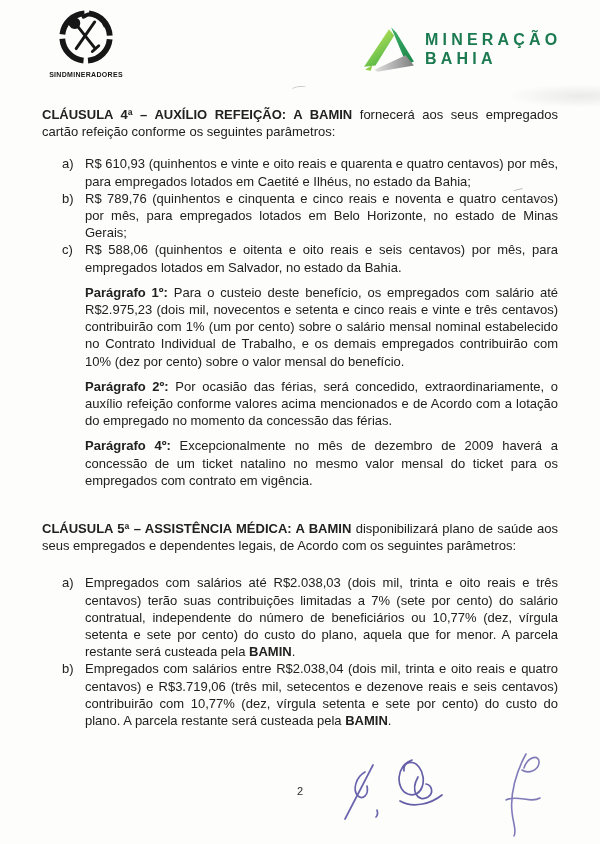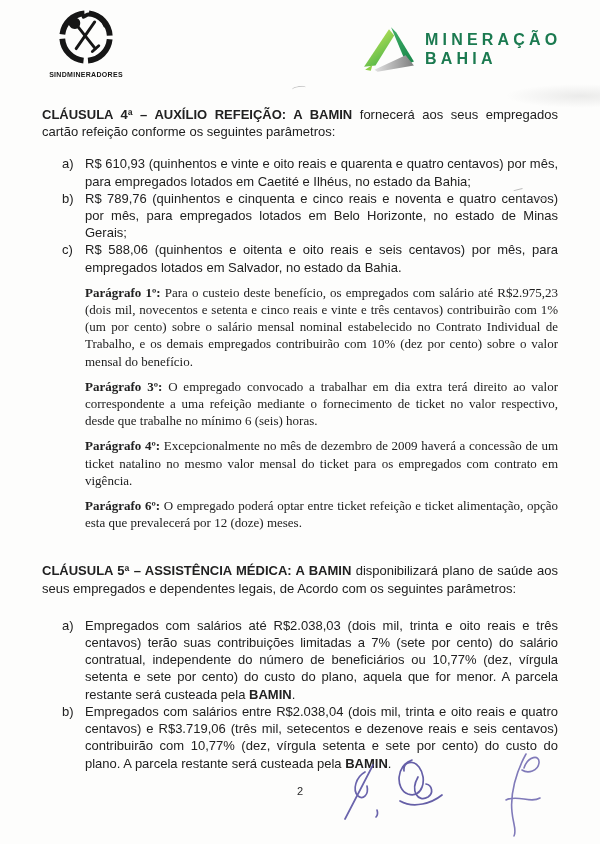--- a/index.html
+++ b/index.html
@@ -16,21 +16,21 @@
   
   .doc{
     position:absolute;left:42px;top:106px;width:516px;
     font-size:13px;line-height:17.2px;text-align:justify;color:#212121;
   }
   .heading{margin:0 0 15px 0;}
   .heading.gap-large{margin-top:31px;margin-bottom:20px;}
   .li{display:flex;padding-left:20px;}
   .mk{width:23px;flex:none;}
   .tx{flex:1;text-align:justify;}
-  .para{margin-left:43px;margin-top:8px;text-align:justify;font-family:Liberation Serif, serif;}
+  .para{margin-left:43px;margin-top:8px;text-align:justify;}
   b{font-weight:bold;}
   
   .pagenum{position:absolute;left:0;right:0;top:785px;text-align:center;font-size:11px;color:#2a2a2a;}
   .sig{position:absolute;}
   
   .artifact{position:absolute;pointer-events:none;}
   .a1{left:292px;top:86px;width:14px;height:4px;border-top:1.5px solid #c4c4c4;transform:rotate(-8deg);border-radius:50%;}
   .a2{left:514px;top:189px;width:9px;height:3px;border-top:1.5px solid #b9b9b9;transform:rotate(-14deg);}
   .a3{left:536px;top:198px;width:12px;height:3px;border-top:1.5px solid #c0c0c0;transform:rotate(6deg);}
   .a4{left:505px;top:84px;width:95px;height:24px;background:radial-gradient(ellipse at 80% 50%,rgba(150,150,150,.18),rgba(150,150,150,0) 70%);}
@@ -91,23 +91,22 @@
       </div>
       <div class="li">
         <span class="mk">b)</span>
         <span class="tx"><span>R$ 789,76 (quinhentos e cinquenta e cinco reais e noventa e quatro centavos) por mês, para empregados lotados em Belo Horizonte, no estado de Minas Gerais;</span></span>
       </div>
       <div class="li">
         <span class="mk">c)</span>
         <span class="tx"><span>R$ 588,06 (quinhentos e oitenta e oito reais e seis centavos) por mês, para empregados lotados em Salvador, no estado da Bahia.</span></span>
       </div>
       <div class="para"><b>Parágrafo 1º:</b><span> Para o custeio deste benefício, os empregados com salário até R$2.975,23 (dois mil, novecentos e setenta e cinco reais e vinte e três centavos) contribuirão com 1% (um por cento) sobre o salário mensal nominal estabelecido no Contrato Individual de Trabalho, e os demais empregados contribuirão com 10% (dez por cento) sobre o valor mensal do benefício.</span></div>
-      <div class="para"><b>Parágrafo 3º:</b><span> O empregado convocado a trabalhar em dia extra terá direito ao valor correspondente a uma refeição mediante o fornecimento de ticket no valor respectivo, desde que trabalhe no mínimo 6 (seis) horas.</span></div>
+      <div class="para"><b>Parágrafo 2º:</b><span> Por ocasião das férias, será concedido, extraordinariamente, o auxílio refeição conforme valores acima mencionados e de Acordo com a lotação do empregado no momento da concessão das férias.</span></div>
       <div class="para"><b>Parágrafo 4º:</b><span> Excepcionalmente no mês de dezembro de 2009 haverá a concessão de um ticket natalino no mesmo valor mensal do ticket para os empregados com contrato em vigência.</span></div>
-      <div class="para"><b>Parágrafo 6º:</b><span> O empregado poderá optar entre ticket refeição e ticket alimentação, opção esta que prevalecerá por 12 (doze) meses.</span></div>
       <div class="heading gap-large"><b>CLÁUSULA 5ª – ASSISTÊNCIA MÉDICA: A BAMIN</b><span> disponibilizará plano de saúde aos seus empregados e dependentes legais, de Acordo com os seguintes parâmetros:</span></div>
       <div class="li">
         <span class="mk">a)</span>
         <span class="tx"><span>Empregados com salários até R$2.038,03 (dois mil, trinta e oito reais e três centavos) terão suas contribuições limitadas a 7% (sete por cento) do salário contratual, independente do número de beneficiários ou 10,77% (dez, vírgula setenta e sete por cento) do custo do plano, aquela que for menor. A parcela restante será custeada pela </span><b>BAMIN</b><span>.</span></span>
       </div>
       <div class="li">
         <span class="mk">b)</span>
         <span class="tx"><span>Empregados com salários entre R$2.038,04 (dois mil, trinta e oito reais e quatro centavos) e R$3.719,06 (três mil, setecentos e dezenove reais e seis centavos) contribuirão com 10,77% (dez, vírgula setenta e sete por cento) do custo do plano. A parcela restante será custeada pela </span><b>BAMIN</b><span>.</span></span>
       </div>
     </div>

